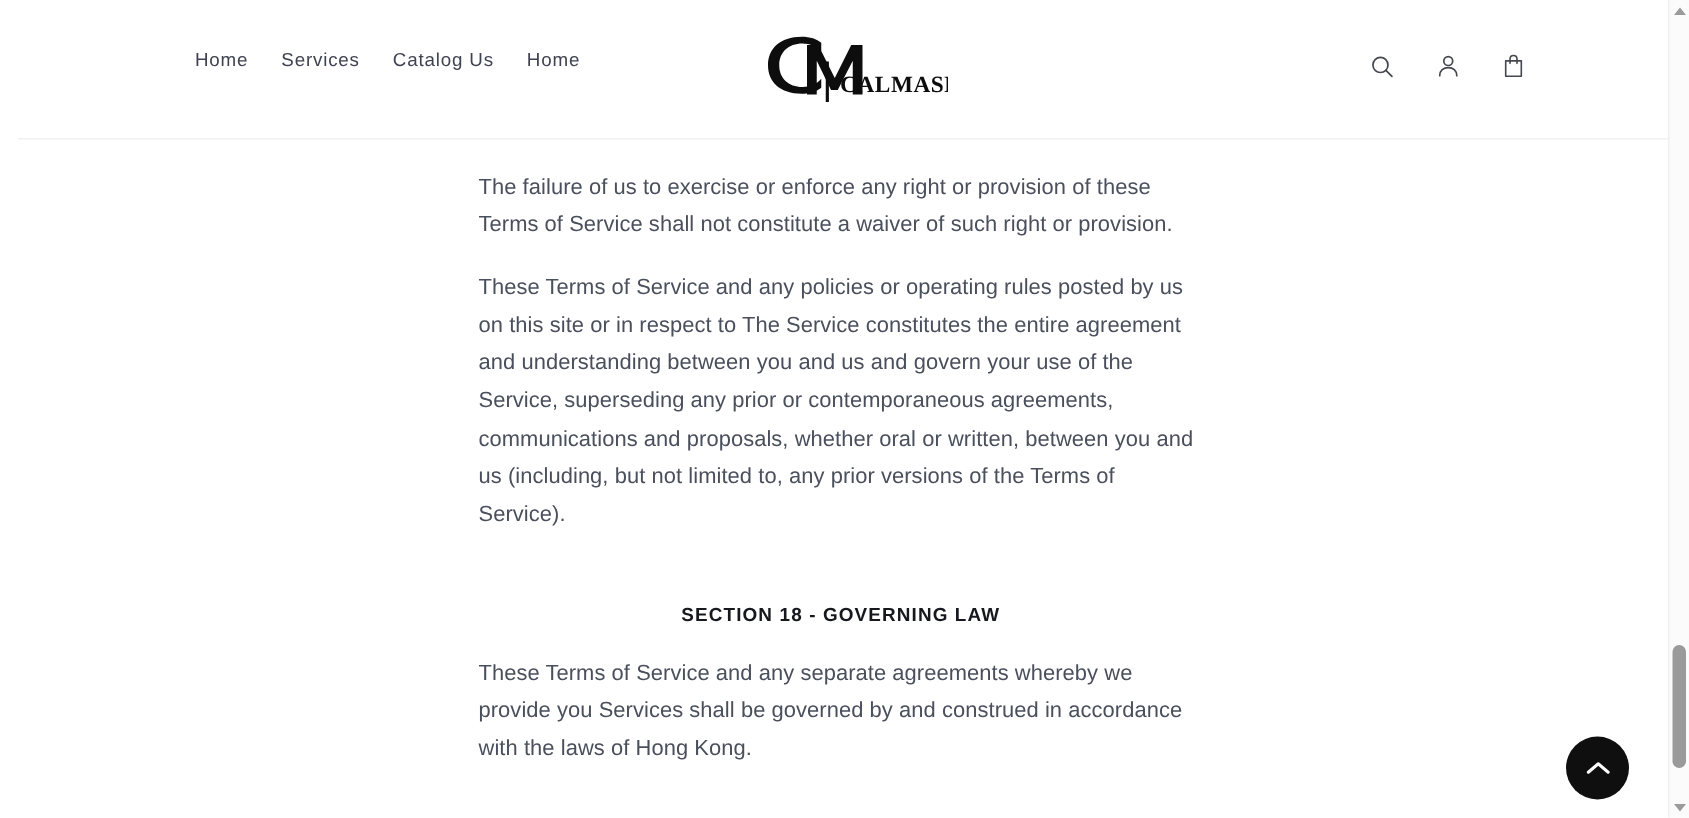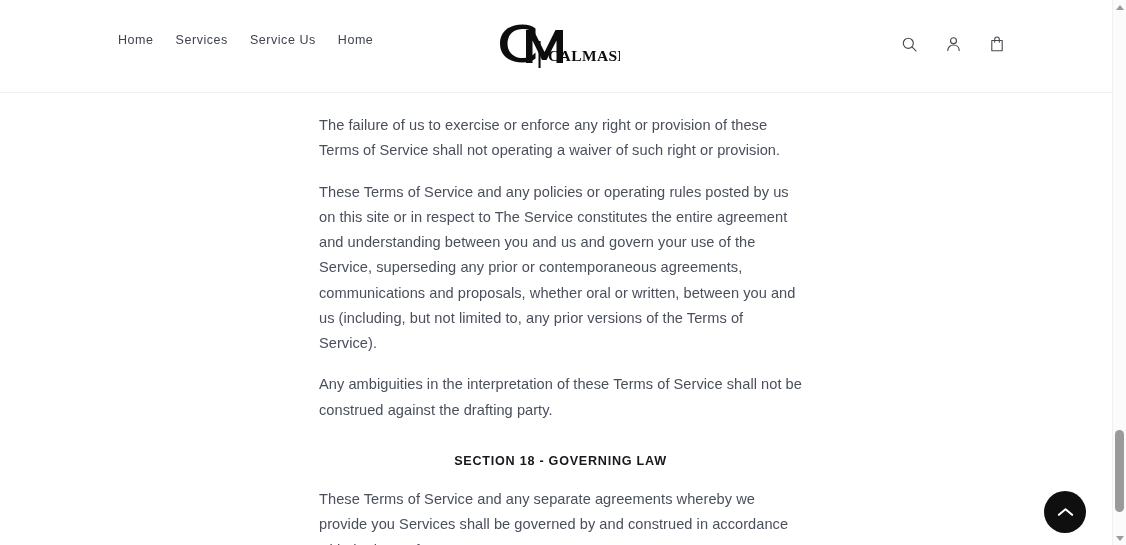--- a/index.html
+++ b/index.html
@@ -22,21 +22,21 @@
     top: 0; left: 0;
     width: 1112px;
     height: 545px;
     overflow: hidden;
     background: #ffffff;
   }
 
   
   .site-header {
     position: absolute;
-    top: 0; left: 0;
+    top: 0; left: 12px;
     width: 1112px;
     height: 93px;
     background: #ffffff;
     border-bottom: 1px solid #f1f1f1;
     box-sizing: border-box;
     z-index: 50;
   }
 
   .header-inner {
     position: relative;
@@ -214,44 +214,43 @@
 <body>
 
 <div class="viewport">
 
   <main class="content">
     <div class="content-col">
 
       <h2 class="tos-heading">SECTION 17 - ENTIRE AGREEMENT</h2>
       <div class="sp-after-heading"></div>
 
-      <p class="tos-para">The failure of us to exercise or enforce any right or provision of these Terms of Service shall not operating a waiver of such right or provision.</p>
+      <p class="tos-para">The failure of us to exercise or enforce any right or provision of these Terms of Service shall not constitute a waiver of such right or provision.</p>
       <div class="sp-para"></div>
 
       <p class="tos-para">These Terms of Service and any policies or operating rules posted by us on this site or in respect to The Service constitutes the entire agreement and understanding between you and us and govern your use of the Service, superseding any prior or contemporaneous agreements, communications and proposals, whether oral or written, between you and us (including, but not limited to, any prior versions of the Terms of Service).</p>
       <div class="sp-para"></div>
 
-      <p class="tos-para">Any ambiguities in the interpretation of these Terms of Service shall not be construed against the drafting party.</p>
       <div class="sp-heading-top"></div>
 
       <h2 class="tos-heading">SECTION 18 - GOVERNING LAW</h2>
       <div class="sp-after-heading"></div>
 
       <p class="tos-para">These Terms of Service and any separate agreements whereby we provide you Services shall be governed by and construed in accordance with the laws of Hong Kong.</p>
 
     </div>
   </main>
 
   <header class="site-header">
     <div class="header-inner">
 
       <nav class="nav-primary">
         <a class="nav-link" href="#">Home</a>
         <a class="nav-link" href="#">Services</a>
-        <a class="nav-link" href="#">Service Us</a>
+        <a class="nav-link" href="#">Catalog Us</a>
         <a class="nav-link" href="#">Home</a>
       </nav>
 
       <a class="logo" href="#">
         <svg width="128" height="50" viewBox="0 0 128 50" aria-hidden="true">
 
           <path d="M30.5 5.5 C16 5.5 8 13.5 8 24.5 C8 35.5 16 43.5 30.5 43.5
                    C36 43.5 40.5 42 43.5 39.5 L43.5 33.5
                    C40.2 37.2 36 39 31 39 C21.5 39 15.5 33.2 15.5 24.5
                    C15.5 15.8 21.5 10 31 10 C36 10 40.2 11.8 43.5 15.5

